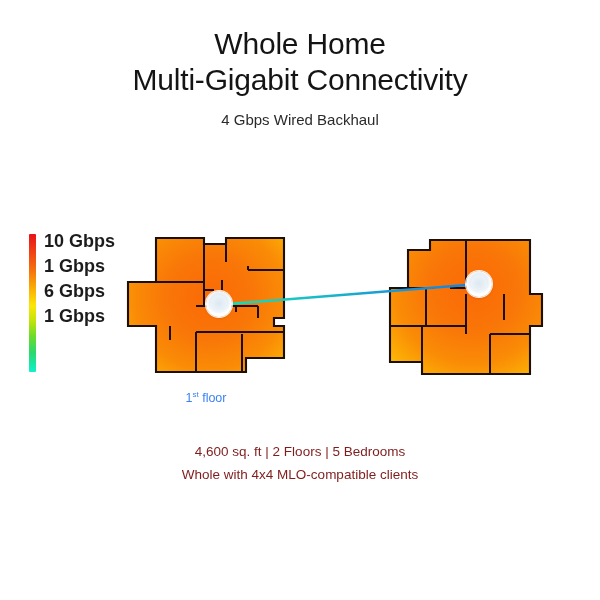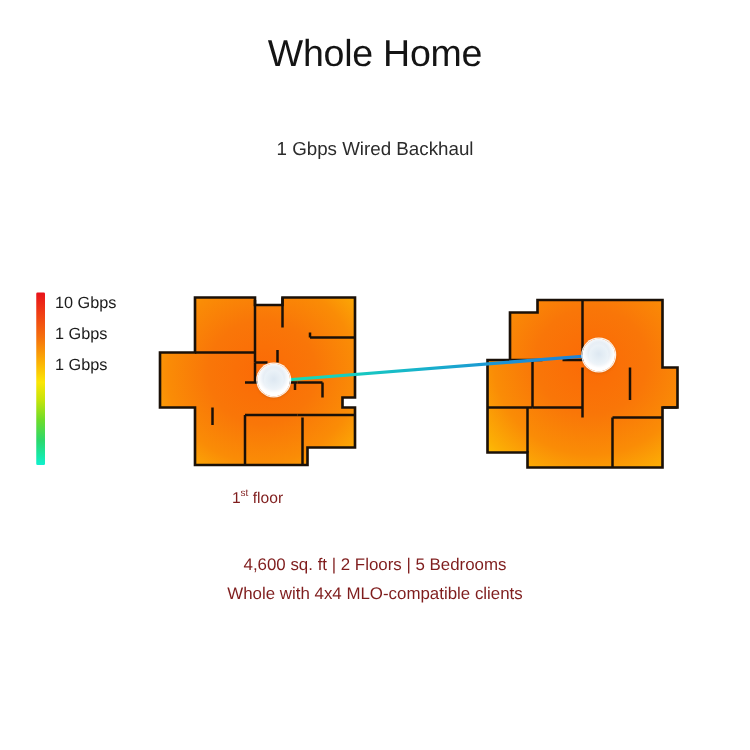--- a/index.html
+++ b/index.html
@@ -41,33 +41,33 @@
       #fbe606 52%,
       #c8e40a 62%,
       #6ddc2a 74%,
       #2ad86d 86%,
       #16e9a8 95%,
       #11f0cf 100%);
   }
   .legend-labels{position:absolute;left:17px;top:-3px;width:80px;}
   .legend-labels div{
     height:25px;line-height:25px;
-    font-size:13px;font-weight:400;color:#1c1c1c;
+    font-size:18px;font-weight:700;color:#1c1c1c;
     white-space:nowrap;
   }
 
   
   .floor{position:absolute;}
   #floor1{left:118px;top:222px;width:176px;height:168px;}
   #floor2{left:378px;top:222px;width:176px;height:168px;}
   .floor svg{display:block;width:100%;height:100%;overflow:visible;}
 
   .floor-label{
     position:absolute;text-align:center;width:180px;
-    font-size:12.5px;color:#7f1d1d;font-weight:400;
+    font-size:12.5px;color:#3b82f6;font-weight:400;
   }
   #label1{left:116px;top:391px;}
   #label2{left:372px;top:391px;}
   .floor-label sup{font-size:8px;vertical-align:super;line-height:0;}
 
   
   .link-layer{position:absolute;left:0;top:0;width:600px;height:600px;pointer-events:none;}
 
   
   .node{
@@ -91,28 +91,30 @@
     font-size:13.5px;line-height:23px;color:#7f1d1d;font-weight:400;
   }
 </style>
 </head>
 <body>
 
 <div class="stage">
 
   <div class="title">
     <span>Whole Home</span>
-  </div>
-  <div class="subtitle">1 Gbps Wired Backhaul</div>
+    <span class="l2">Multi-Gigabit Connectivity</span>
+  </div>
+  <div class="subtitle">4 Gbps Wired Backhaul</div>
 
   <div class="legend">
     <div class="legend-bar"></div>
     <div class="legend-labels">
       <div>10 Gbps</div>
       <div>1 Gbps</div>
+      <div>6 Gbps</div>
       <div>1 Gbps</div>
     </div>
   </div>
 
   <div class="floor" id="floor1">
     <svg viewBox="0 0 176 168" xmlns="http://www.w3.org/2000/svg">
       <defs>
         <radialGradient id="heat1" cx="52%" cy="45%" r="72%">
           <stop offset="0%" stop-color="#fb6a06"></stop>
           <stop offset="34%" stop-color="#f97608"></stop>

